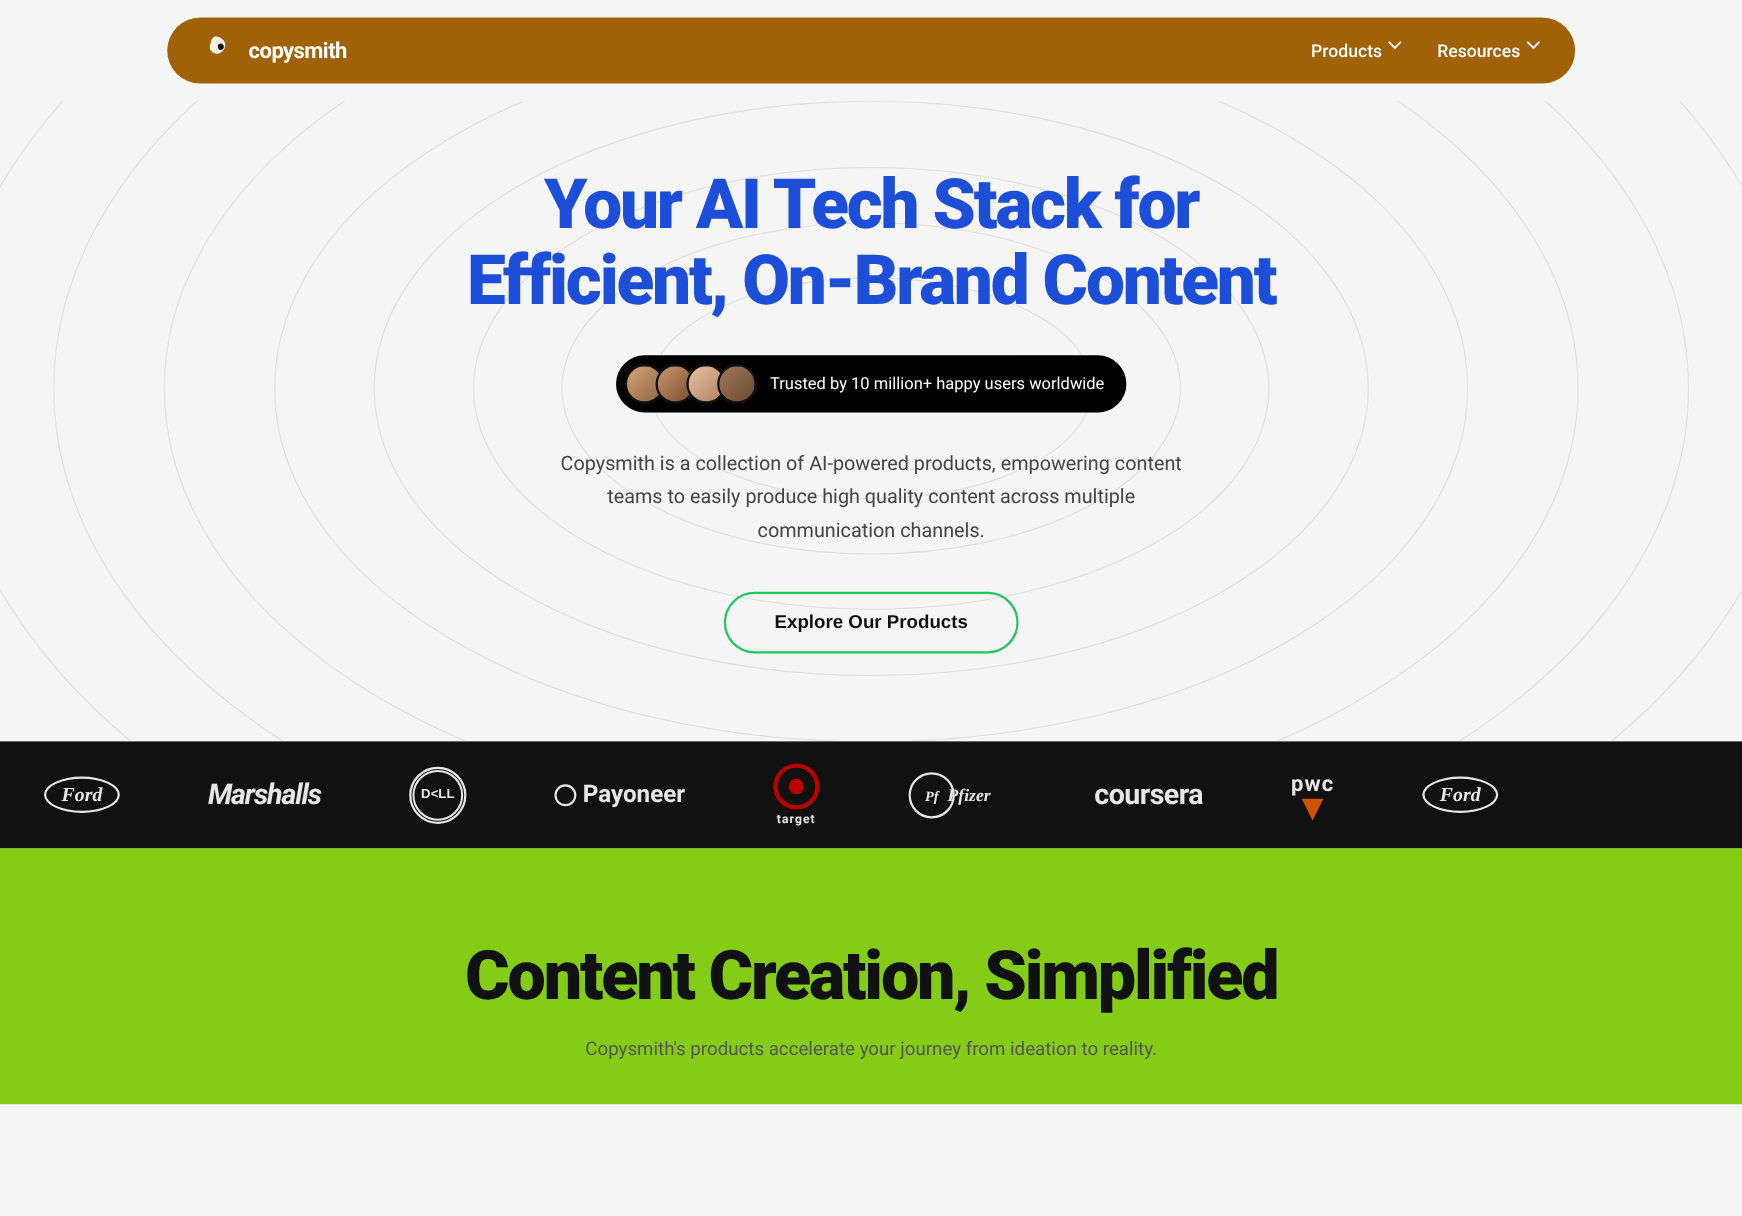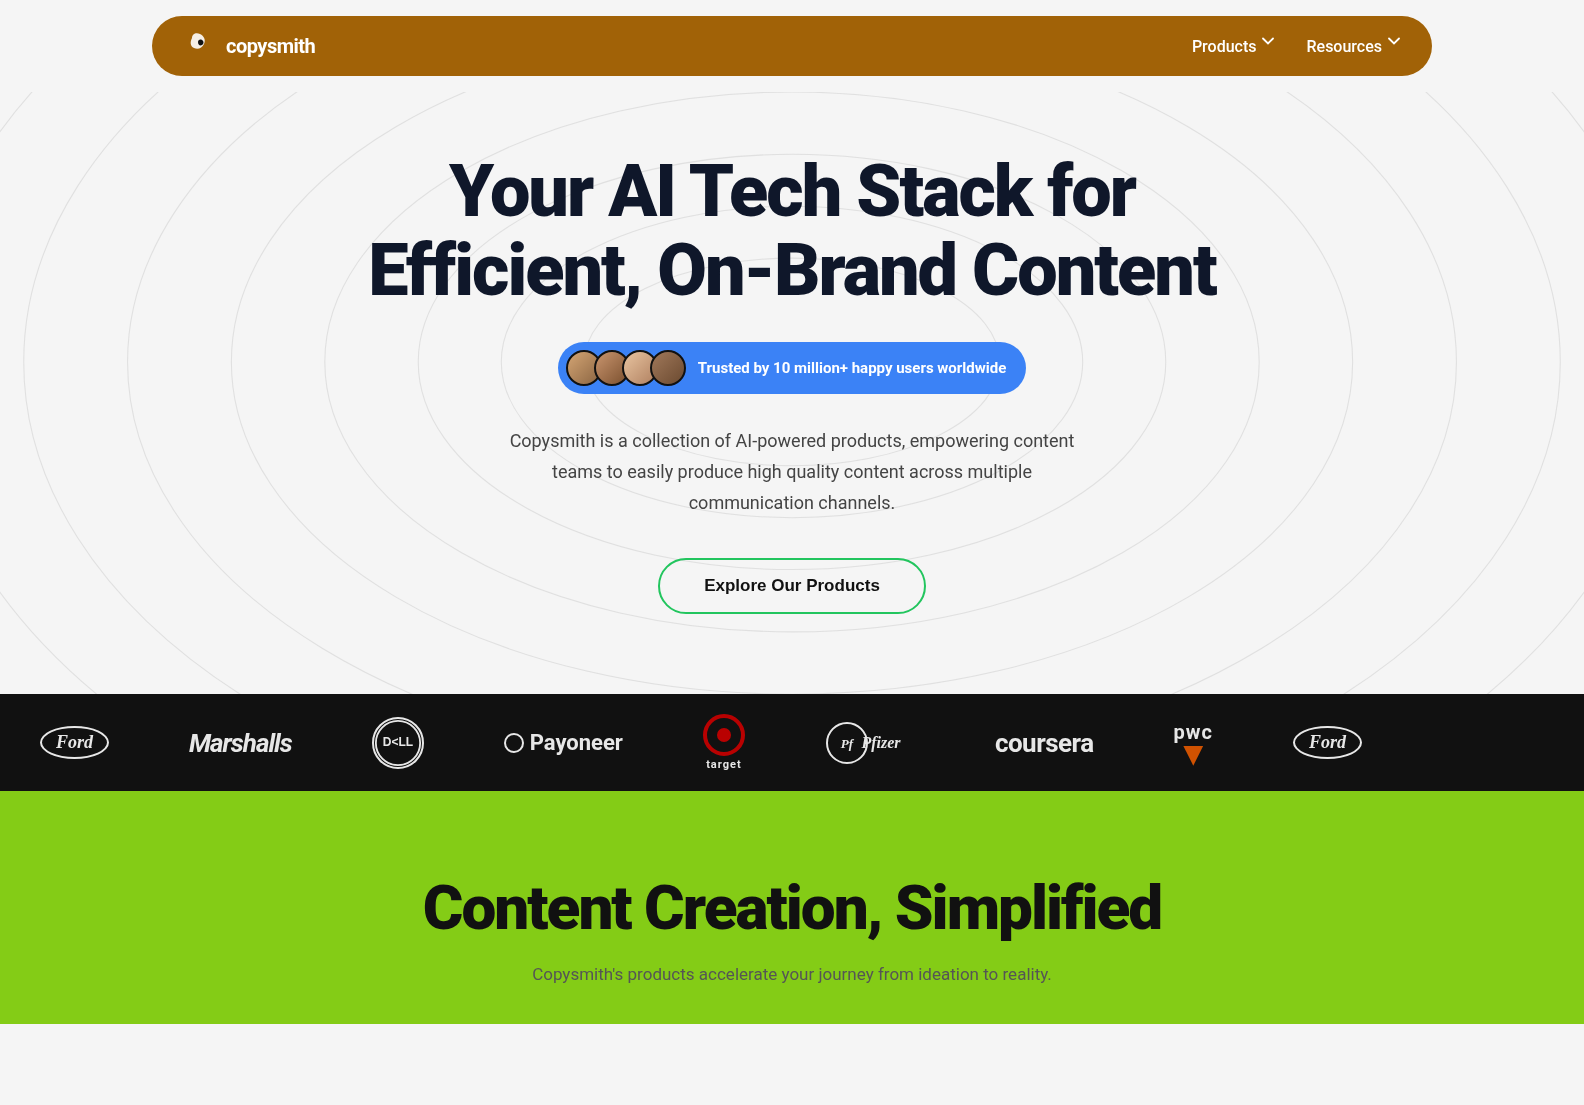--- a/index.html
+++ b/index.html
@@ -72,39 +72,39 @@
       text-align: center;
       padding: 60px 20px 80px;
     }
 
     .hero-content {
       position: relative;
       z-index: 1;
     }
 
     .hero-title {
-      font-size: 72px;
+      font-size: 63px;
       font-weight: 900;
       line-height: 1.1;
-      color: #0f172a;
+      color: #1d4ed8;
       max-width: 900px;
       margin: 0 auto 32px;
       letter-spacing: -2px;
     }
 
     .trust-badge {
       display: inline-flex;
       align-items: center;
-      background: #3b82f6;
+      background: #000000;
       color: #fff;
       border-radius: 50px;
       padding: 8px 20px 8px 8px;
       gap: 12px;
       font-size: 15px;
-      font-weight: 700;
+      font-weight: 400;
       margin-bottom: 32px;
     }
 
     .avatar-group {
       display: flex;
       align-items: center;
     }
 
     .avatar {
       width: 36px;

